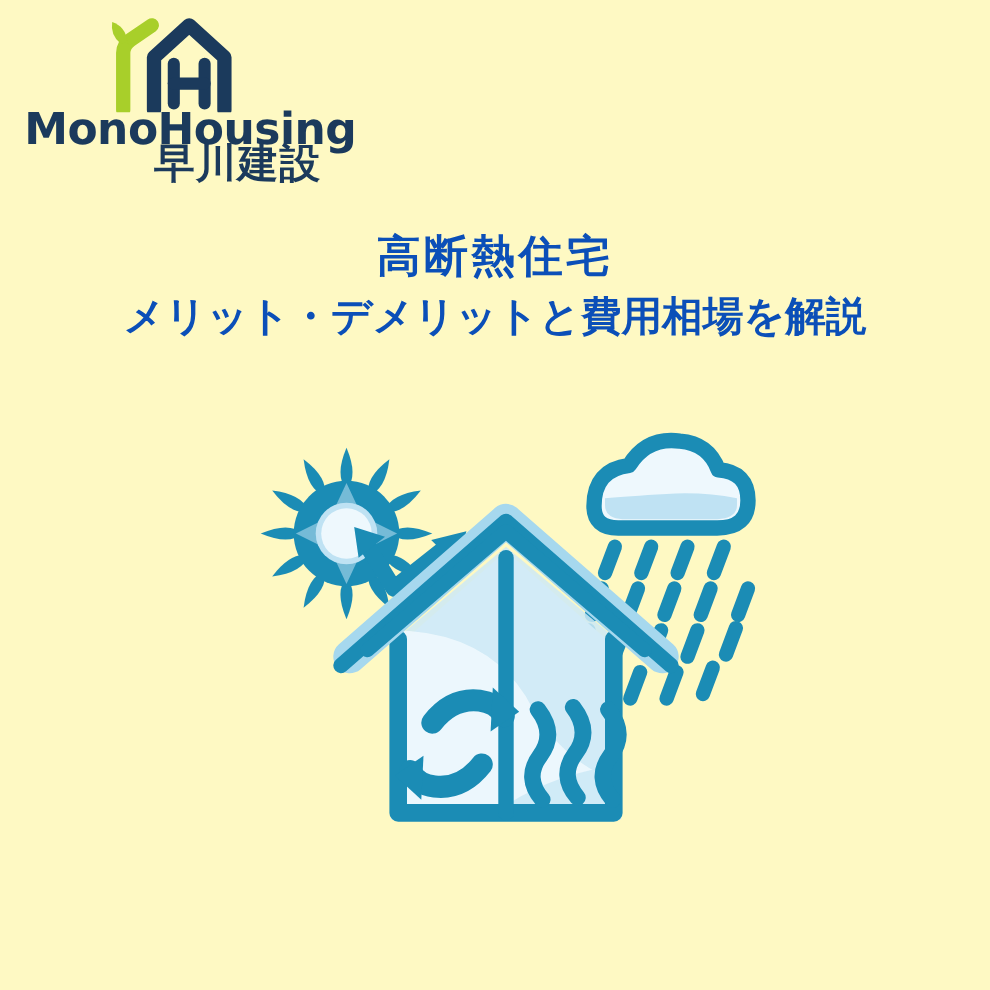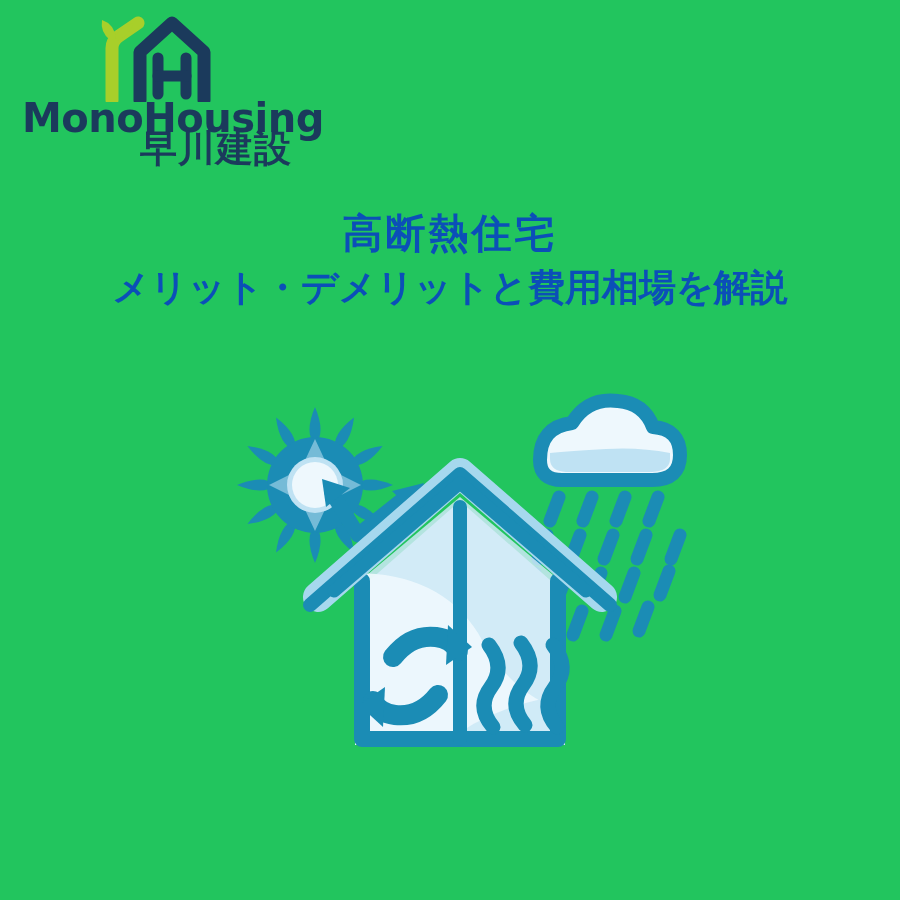--- a/index.html
+++ b/index.html
@@ -13,21 +13,21 @@
     background: #eaf5fd;
     font-family: "Liberation Sans", "DejaVu Sans", sans-serif;
     overflow: hidden;
     position: relative;
   }
 
   #canvas {
     position: relative;
     width: 900px;
     height: 900px;
-    background: #22c55e;
+    background: #fef9c3;
   }
 
   
   #logo-block {
     position: absolute;
     left: 22px;
     top: 14px;
     width: 270px;
     height: 160px;
   }

